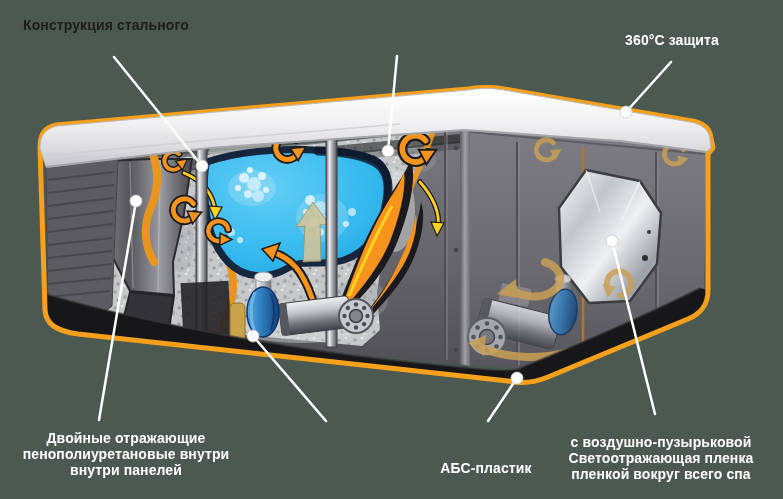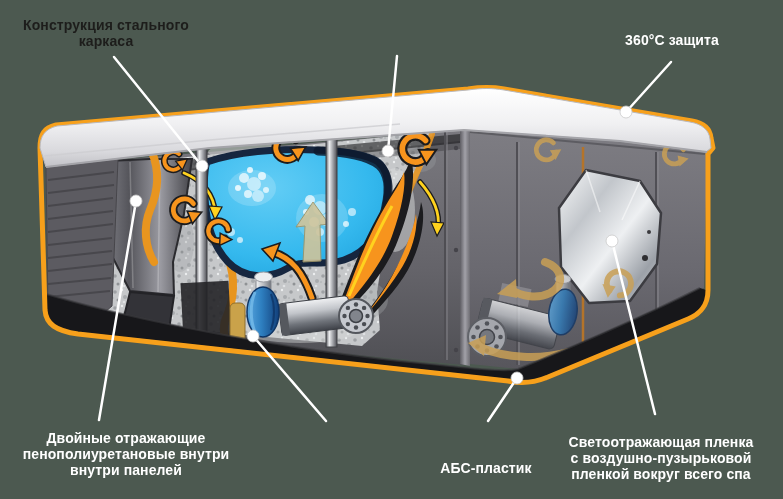--- a/index.html
+++ b/index.html
@@ -335,38 +335,37 @@
         <circle cx="626" cy="112" r="6"></circle>
     <circle cx="136" cy="201" r="6"></circle>
         <circle cx="253" cy="336" r="6"></circle>
         <circle cx="517" cy="378" r="6"></circle>
     <circle cx="612" cy="241" r="6"></circle>
   </g>
 </svg>
 
   <div class="callout dark" style="left:6px;top:17px;width:200px">
     <div>Конструкция стального</div>
-    <div>каркаса</div>
   </div>
 
 
   <div class="callout light" style="left:597px;top:32px;width:150px">
     <div>360°C защита</div>
   </div>
 
   <div class="callout light" style="left:16px;top:430px;width:220px">
     <div>Двойные отражающие</div>
     <div>пенополиуретановые внутри</div>
     <div>внутри панелей</div>
   </div>
 
 
   <div class="callout light" style="left:416px;top:460px;width:140px">
     <div>АБС-пластик</div>
   </div>
 
   <div class="callout light" style="left:546px;top:434px;width:230px">
+    <div>с воздушно-пузырьковой</div>
     <div>Светоотражающая пленка</div>
-    <div>с воздушно-пузырьковой</div>
     <div>пленкой вокруг всего спа</div>
   </div>
 
 </div>
 
 </body></html>

